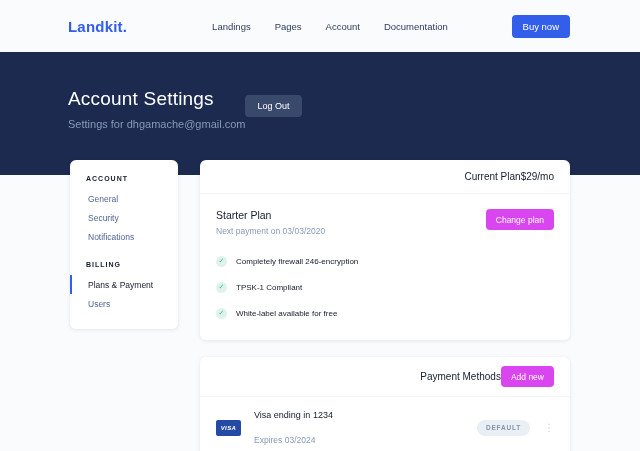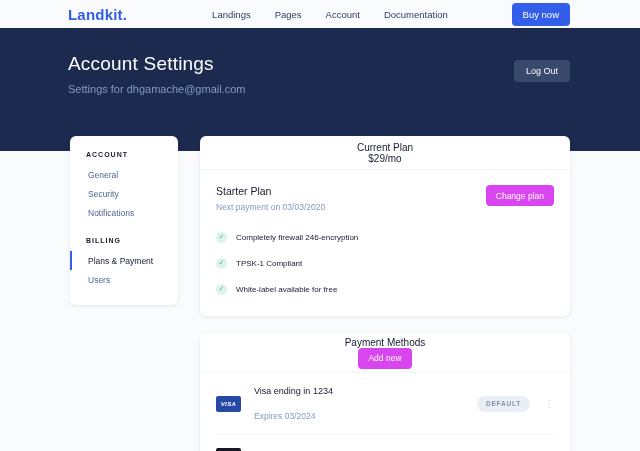--- a/index.html
+++ b/index.html
@@ -6,36 +6,36 @@
   html,body { width:640px; height:451px; overflow:hidden; }
   body {
     font-family:"Liberation Sans", sans-serif;
     background:#f9fbfd;
     color:#161c2d;
     -webkit-font-smoothing:antialiased;
   }
 
   
   .navbar {
-    height:28px; display:flex; align-items:center;
+    height:52px; display:flex; align-items:center;
     padding:0 70px 0 68px; background:#f9fbfd;
   }
   .logo { color:#335eea; font-weight:bold; font-size:15px; letter-spacing:.2px; cursor:pointer; }
   .nav-items { display:flex; gap:24px; margin-left:85px; flex:1; }
   .nav-item { font-size:9.5px; color:#2e3d5e; cursor:pointer; }
   .buy-btn {
     background:#335eea; color:#fff; font-size:9.5px; border:none;
     padding:6px 11px; border-radius:4px; cursor:pointer; font-family:inherit;
   }
 
   
   .hero {
     height:123px; background:#1b2a4e;
-    padding:25px 70px 0 68px;
-    display:flex; justify-content:space-between; align-items:flex-start;
+    padding:36px 70px 0 68px;
+    display:flex; justify-content:flex-start; align-items:flex-start;
   }
   .hero-title { color:#ffffff; font-size:19px; font-weight:500; letter-spacing:.2px; }
   .hero-sub { color:#869ab8; font-size:11px; margin-top:8px; }
   .logout-btn {
     margin-top:7px; background:rgba(134,154,184,.28); color:#fff;
     border:none; font-family:inherit; font-size:9px;
     padding:6px 12px; border-radius:4px; cursor:pointer;
   }
 
   
@@ -54,22 +54,22 @@
   .side-heading.second { margin-top:15px; }
   .side-link {
     font-size:8.5px; color:#506690; padding:4.5px 0 4.5px 16px;
     border-left:2px solid transparent; cursor:pointer;
   }
   .side-link.active { color:#161c2d; border-left-color:#335eea; }
 
   
   .main-col { flex:1; margin-left:22px; }
   .card-header {
-    display:flex; justify-content:center; align-items:center;
-    padding:0 16px; border-bottom:1px solid #f1f4f8;flex-direction:column;
+    display:flex; justify-content:flex-end; align-items:center;
+    padding:0 16px; border-bottom:1px solid #f1f4f8;
   }
   .card-header.slim { height:34px; }
   .card-header.tall { height:40px; }
   .card-header-title { font-size:10px; color:#161c2d; }
   .price { font-size:10px; color:#161c2d; }
 
   .plan-body { padding:15px 16px 0; display:flex; justify-content:space-between; align-items:flex-start; }
   .plan-name { font-size:10.5px; color:#161c2d; }
   .plan-next { font-size:8.5px; color:#869ab8; margin-top:5px; }
   .small-blue-btn {

